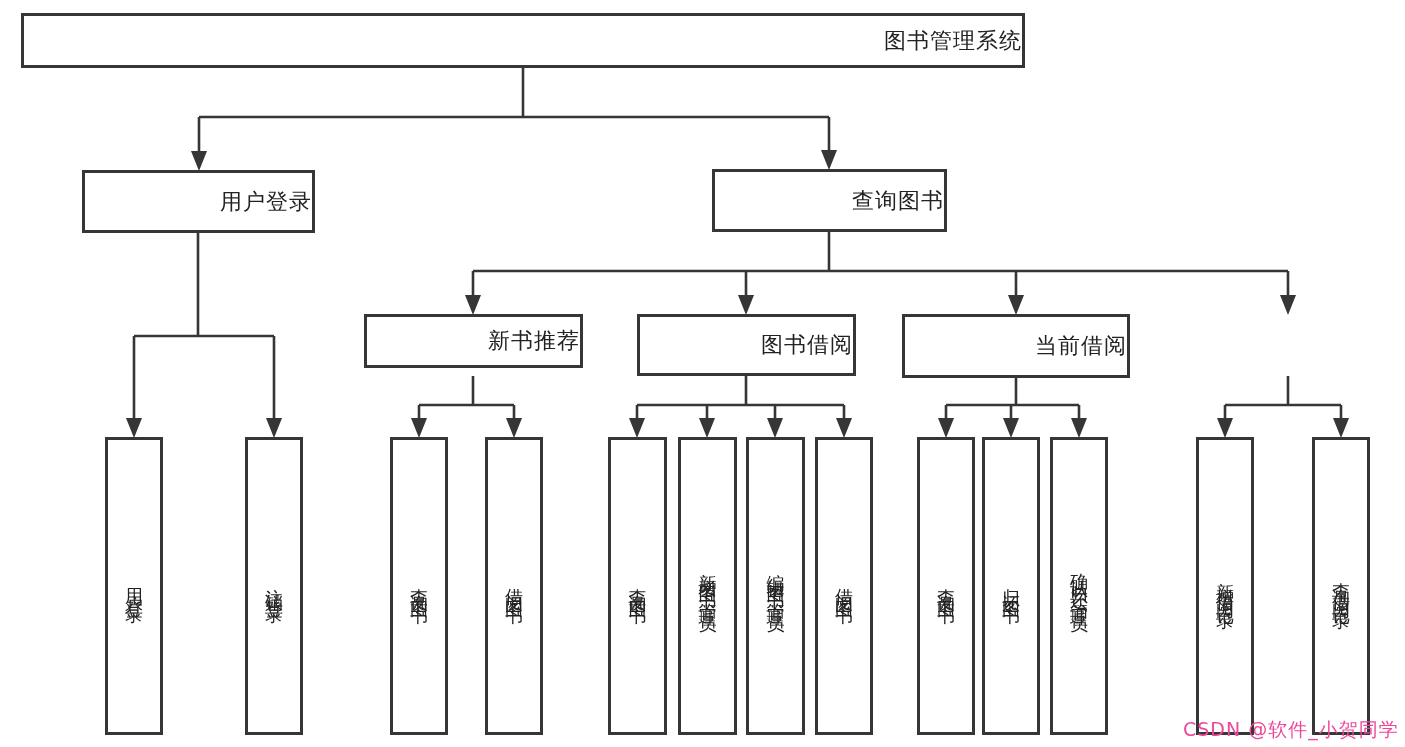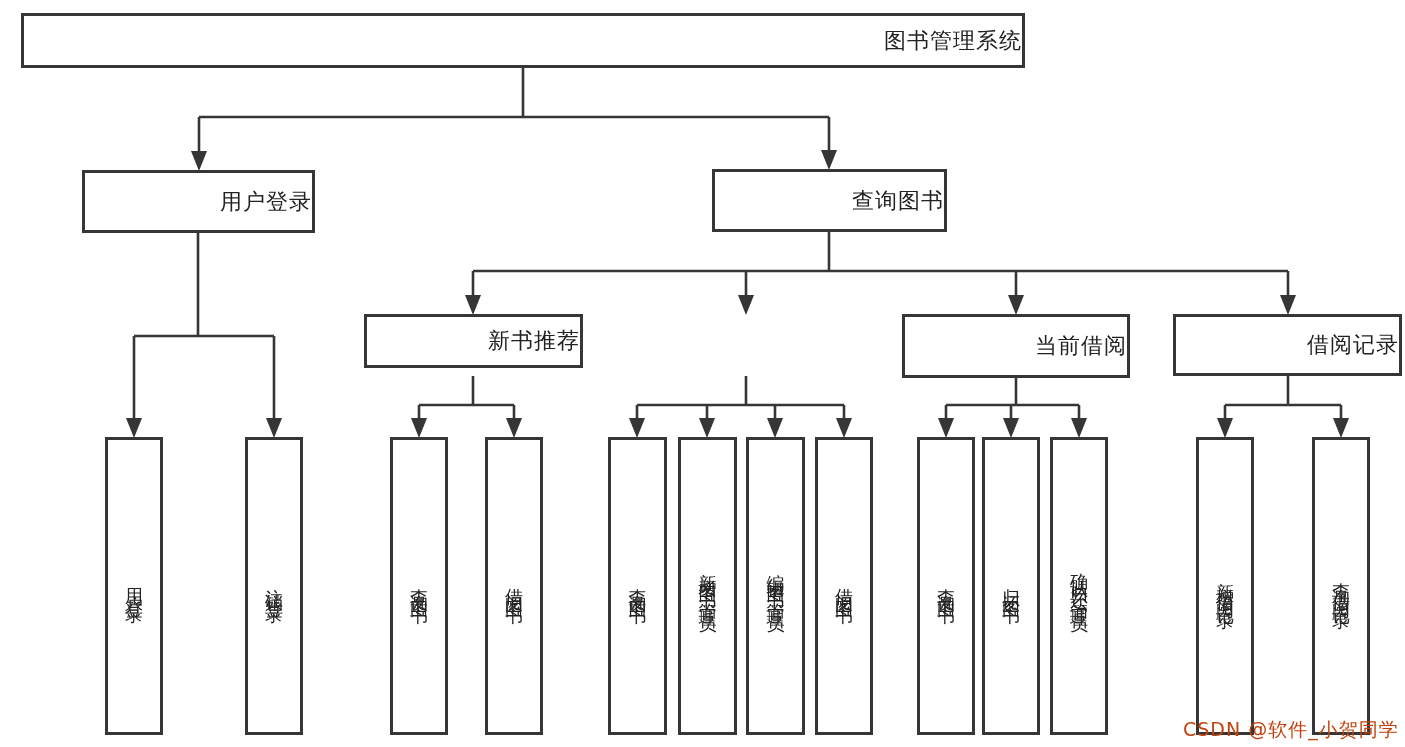--- a/index.html
+++ b/index.html
@@ -44,21 +44,21 @@
     font-size: 18px;
     line-height: 1.1;
     letter-spacing: 6px;
     color: #222222;
   }
   .watermark {
     position: absolute;
     left: 1183px;
     top: 717px;
     font-size: 19px;
-    color: #c2410c;
+    color: #ec4899;
     letter-spacing: 1px;
     white-space: nowrap;
   }
 </style>
 </head>
 <body>
 
 <div class="stage">
 
   <svg class="connectors" viewBox="0 0 1405 747" xmlns="http://www.w3.org/2000/svg">
@@ -107,25 +107,25 @@
   <div class="node h-node" style="left:82px; top:170px; width:233px; height:63px">
     <span>用户登录</span>
   </div>
   <div class="node h-node" style="left:712px; top:169px; width:235px; height:63px">
     <span>查询图书</span>
   </div>
 
   <div class="node h-node" style="left:364px; top:314px; width:219px; height:54px">
     <span>新书推荐</span>
   </div>
+  <div class="node h-node" style="left:637px; top:314px; width:219px; height:62px">
+    <span>图书借阅</span>
+  </div>
   <div class="node h-node" style="left:902px; top:314px; width:228px; height:64px">
     <span>当前借阅</span>
-  </div>
-  <div class="node h-node" style="left:1173px; top:314px; width:229px; height:62px">
-    <span>借阅记录</span>
   </div>
 
   <div class="node v-node" style="left:105px; top:437px; width:58px; height:298px">
     <span>用户登录</span>
   </div>
   <div class="node v-node" style="left:245px; top:437px; width:58px; height:298px">
     <span>注销登录</span>
   </div>
 
   <div class="node v-node" style="left:390px; top:437px; width:58px; height:298px">

